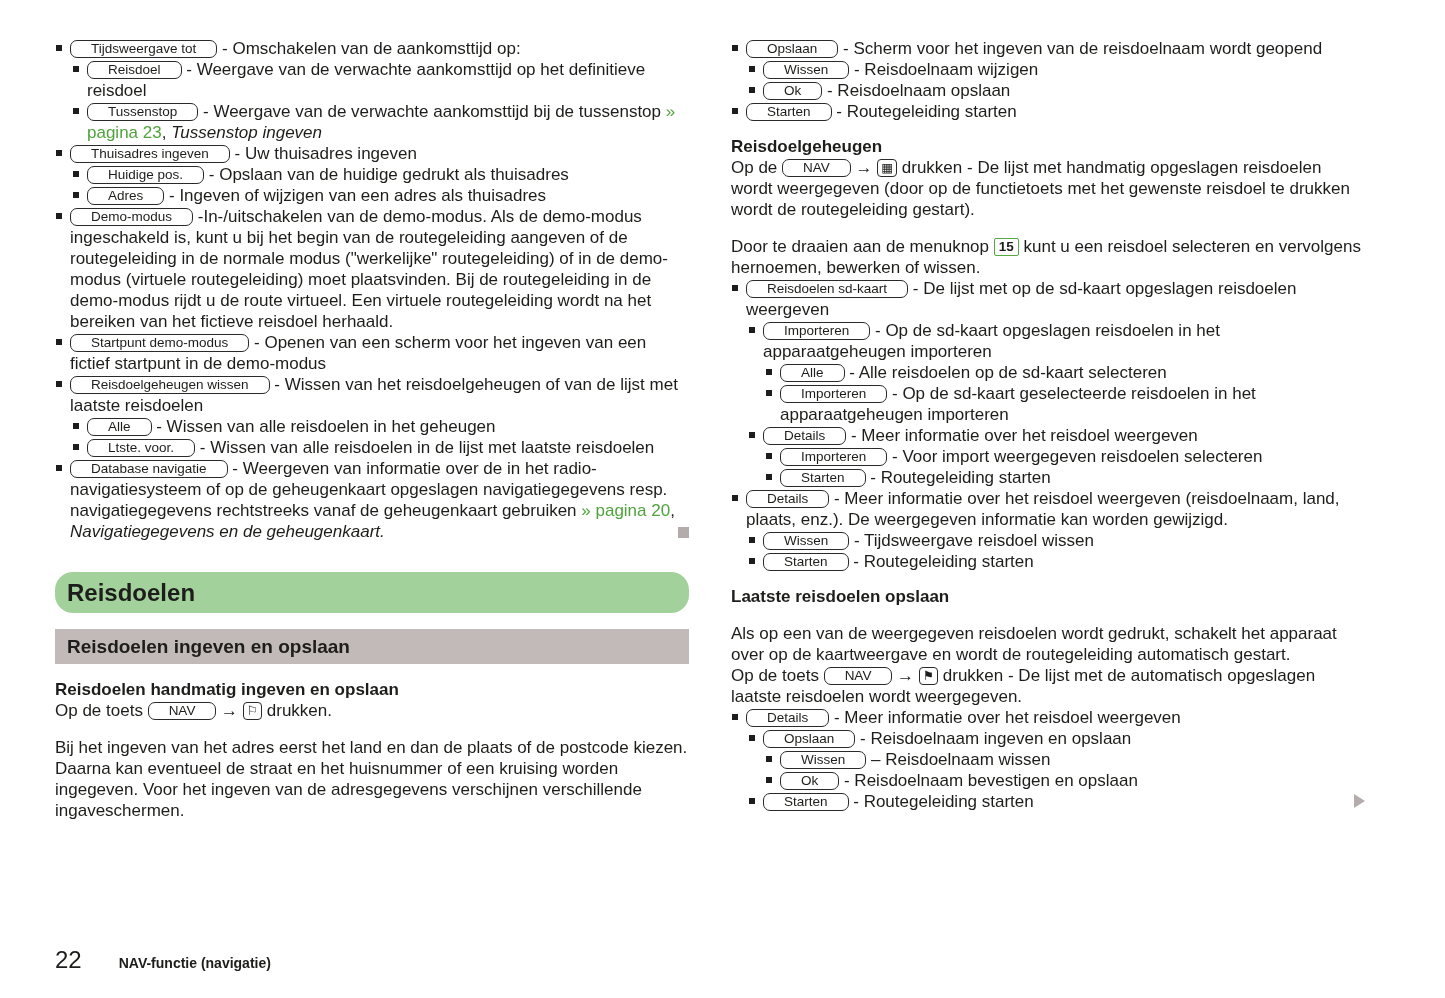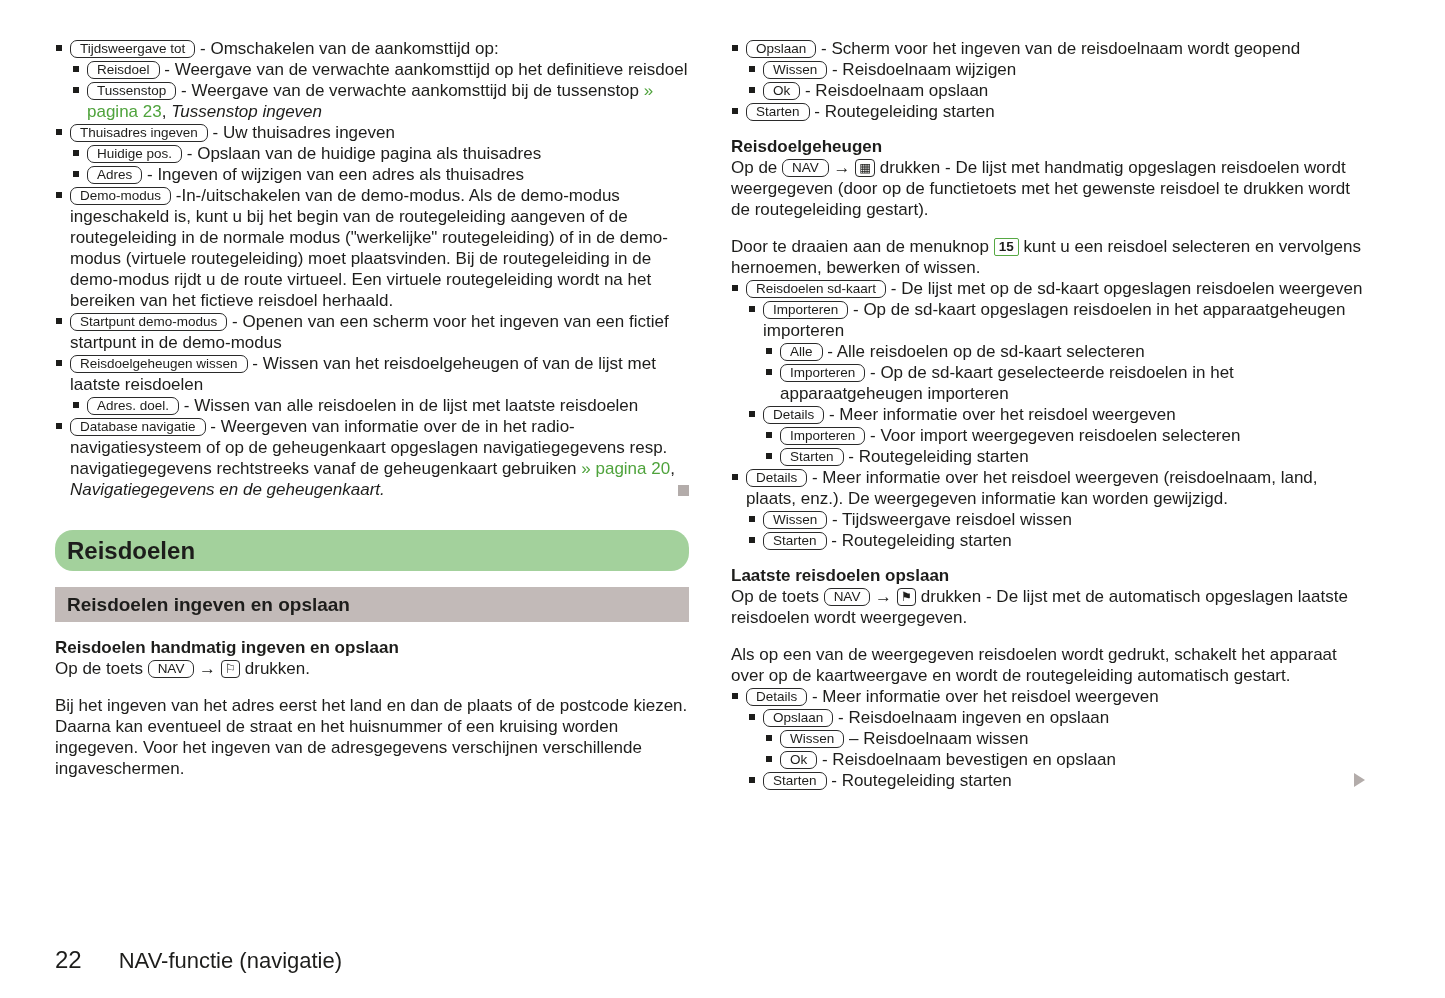--- a/index.html
+++ b/index.html
@@ -23,21 +23,21 @@
   ul.blist{list-style:none;margin:0;padding:0;}
   ul.blist li{position:relative;padding-left:15px;margin:0;}
   ul.blist li::before{
     content:"";position:absolute;left:1px;top:7px;width:6px;height:6px;background:var(--ink);
   }
   ul.blist li.l2{margin-left:17px;}
   ul.blist li.l3{margin-left:34px;}
 
   .keycap{
     display:inline-block;border:1.4px solid #2a2a2a;border-radius:7px;background:#fff;
-    padding:0 9px;font-size:13.5px;line-height:16px;white-space:nowrap;vertical-align:1px;
+    padding:0 20px;font-size:13.5px;line-height:16px;white-space:nowrap;vertical-align:1px;
   }
   .keycap.ikey{border-radius:4px;padding:0 3px;font-size:12.5px;}
   .knob{
     display:inline-block;border:1.6px solid #56a843;border-radius:2px;background:#fff;
     padding:0 4px;font-weight:bold;font-size:13.5px;line-height:16px;vertical-align:1px;
   }
   .plink{color:var(--link);text-decoration:none;cursor:pointer;}
   .em{font-style:italic;}
 
   .h-green{
@@ -55,38 +55,39 @@
   .endmark{
     position:absolute;right:0;bottom:4px;width:11px;height:11px;background:var(--marker);
   }
   .cont-arrow{
     position:absolute;right:0;bottom:4px;width:0;height:0;
     border-left:11px solid var(--marker);border-top:7px solid transparent;border-bottom:7px solid transparent;
   }
 
   .footer{position:absolute;left:55px;top:946px;white-space:nowrap;}
   .pagenum{font-size:24px;font-weight:normal;vertical-align:baseline;}
-  .footlabel{font-size:22px;font-weight:normal;margin-left:37px;}
+  .footlabel{font-size:14px;font-weight:bold;margin-left:37px;}
 </style>
 </head>
 <body>
 
 <div class="page">
   <div class="col col-left" id="colL">
       <ul class="blist">
         <li class="l1"><span class="keycap">Tijdsweergave tot</span><span class="txt"> - Omschakelen van de aankomsttijd op:</span></li>
         <li class="l2"><span class="keycap">Reisdoel</span><span class="txt"> - Weergave van de verwachte aankomsttijd op het definitieve reisdoel</span></li>
         <li class="l2"><span class="keycap">Tussenstop</span><span class="txt"> - Weergave van de verwachte aankomsttijd bij de tussenstop </span><a class="plink">» pagina 23</a><span class="txt">, </span><span class="em">Tussenstop ingeven</span></li>
         <li class="l1"><span class="keycap">Thuisadres ingeven</span><span class="txt"> - Uw thuisadres ingeven</span></li>
-        <li class="l2"><span class="keycap">Huidige pos.</span><span class="txt"> - Opslaan van de huidige pagina als thuisadres</span></li>
+        <li class="l2"><span class="keycap">Huidige pos.</span><span class="txt"> - Opslaan van de huidige gedrukt als thuisadres</span></li>
         <li class="l2"><span class="keycap">Adres</span><span class="txt"> - Ingeven of wijzigen van een adres als thuisadres</span></li>
         <li class="l1"><span class="keycap">Demo-modus</span><span class="txt"> -In-/uitschakelen van de demo-modus. Als de demo-modus ingeschakeld is, kunt u bij het begin van de routegeleiding aangeven of de routegeleiding in de normale modus ("werkelijke" routegeleiding) of in de demo-modus (virtuele routegeleiding) moet plaatsvinden. Bij de routegeleiding in de demo-modus rijdt u de route virtueel. Een virtuele routegeleiding wordt na het bereiken van het fictieve reisdoel herhaald.</span></li>
         <li class="l1"><span class="keycap">Startpunt demo-modus</span><span class="txt"> - Openen van een scherm voor het ingeven van een fictief startpunt in de demo-modus</span></li>
         <li class="l1"><span class="keycap">Reisdoelgeheugen wissen</span><span class="txt"> - Wissen van het reisdoelgeheugen of van de lijst met laatste reisdoelen</span></li>
-        <li class="l2"><span class="keycap">Adres. doel.</span><span class="txt"> - Wissen van alle reisdoelen in de lijst met laatste reisdoelen</span></li>
+        <li class="l2"><span class="keycap">Alle</span><span class="txt"> - Wissen van alle reisdoelen in het geheugen</span></li>
+        <li class="l2"><span class="keycap">Ltste. voor.</span><span class="txt"> - Wissen van alle reisdoelen in de lijst met laatste reisdoelen</span></li>
         <li class="l1"><span class="keycap">Database navigatie</span><span class="txt"> - Weergeven van informatie over de in het radio-navigatiesysteem of op de geheugenkaart opgeslagen navigatiegegevens resp. navigatiegegevens rechtstreeks vanaf de geheugenkaart gebruiken </span><a class="plink">» pagina 20</a><span class="txt">, </span><span class="em">Navigatiegegevens en de geheugenkaart.</span><span class="endmark"></span></li>
       </ul>
       <div class="h-green">Reisdoelen</div>
       <div class="h-gray">Reisdoelen ingeven en opslaan</div>
       <div class="bold-line">Reisdoelen handmatig ingeven en opslaan</div>
       <p class="para tight"><span class="txt">Op de toets </span><span class="keycap">NAV</span><span class="txt"> → </span><span class="keycap ikey">⚐</span><span class="txt"> drukken.</span></p>
       <p class="para"><span class="txt">Bij het ingeven van het adres eerst het land en dan de plaats of de postcode kiezen. Daarna kan eventueel de straat en het huisnummer of een kruising worden ingegeven. Voor het ingeven van de adresgegevens verschijnen verschillende ingaveschermen.</span></p>
     </div>
   <div class="col col-right" id="colR">
       <ul class="blist">
@@ -104,22 +105,22 @@
         <li class="l3"><span class="keycap">Alle</span><span class="txt"> - Alle reisdoelen op de sd-kaart selecteren</span></li>
         <li class="l3"><span class="keycap">Importeren</span><span class="txt"> - Op de sd-kaart geselecteerde reisdoelen in het apparaatgeheugen importeren</span></li>
         <li class="l2"><span class="keycap">Details</span><span class="txt"> - Meer informatie over het reisdoel weergeven</span></li>
         <li class="l3"><span class="keycap">Importeren</span><span class="txt"> - Voor import weergegeven reisdoelen selecteren</span></li>
         <li class="l3"><span class="keycap">Starten</span><span class="txt"> - Routegeleiding starten</span></li>
         <li class="l1"><span class="keycap">Details</span><span class="txt"> - Meer informatie over het reisdoel weergeven (reisdoelnaam, land, plaats, enz.). De weergegeven informatie kan worden gewijzigd.</span></li>
         <li class="l2"><span class="keycap">Wissen</span><span class="txt"> - Tijdsweergave reisdoel wissen</span></li>
         <li class="l2"><span class="keycap">Starten</span><span class="txt"> - Routegeleiding starten</span></li>
       </ul>
       <div class="bold-line">Laatste reisdoelen opslaan</div>
+      <p class="para"><span class="txt">Als op een van de weergegeven reisdoelen wordt gedrukt, schakelt het apparaat over op de kaartweergave en wordt de routegeleiding automatisch gestart.</span></p>
       <p class="para tight"><span class="txt">Op de toets </span><span class="keycap">NAV</span><span class="txt"> → </span><span class="keycap ikey">⚑</span><span class="txt"> drukken - De lijst met de automatisch opgeslagen laatste reisdoelen wordt weergegeven.</span></p>
-      <p class="para"><span class="txt">Als op een van de weergegeven reisdoelen wordt gedrukt, schakelt het apparaat over op de kaartweergave en wordt de routegeleiding automatisch gestart.</span></p>
       <ul class="blist">
         <li class="l1"><span class="keycap">Details</span><span class="txt"> - Meer informatie over het reisdoel weergeven</span></li>
         <li class="l2"><span class="keycap">Opslaan</span><span class="txt"> - Reisdoelnaam ingeven en opslaan</span></li>
         <li class="l3"><span class="keycap">Wissen</span><span class="txt"> – Reisdoelnaam wissen</span></li>
         <li class="l3"><span class="keycap">Ok</span><span class="txt"> - Reisdoelnaam bevestigen en opslaan</span></li>
         <li class="l2"><span class="keycap">Starten</span><span class="txt"> - Routegeleiding starten</span><span class="cont-arrow"></span></li>
       </ul>
     </div>
   <div class="footer">
     <span class="pagenum">22</span><span class="footlabel">NAV-functie (navigatie)</span>

